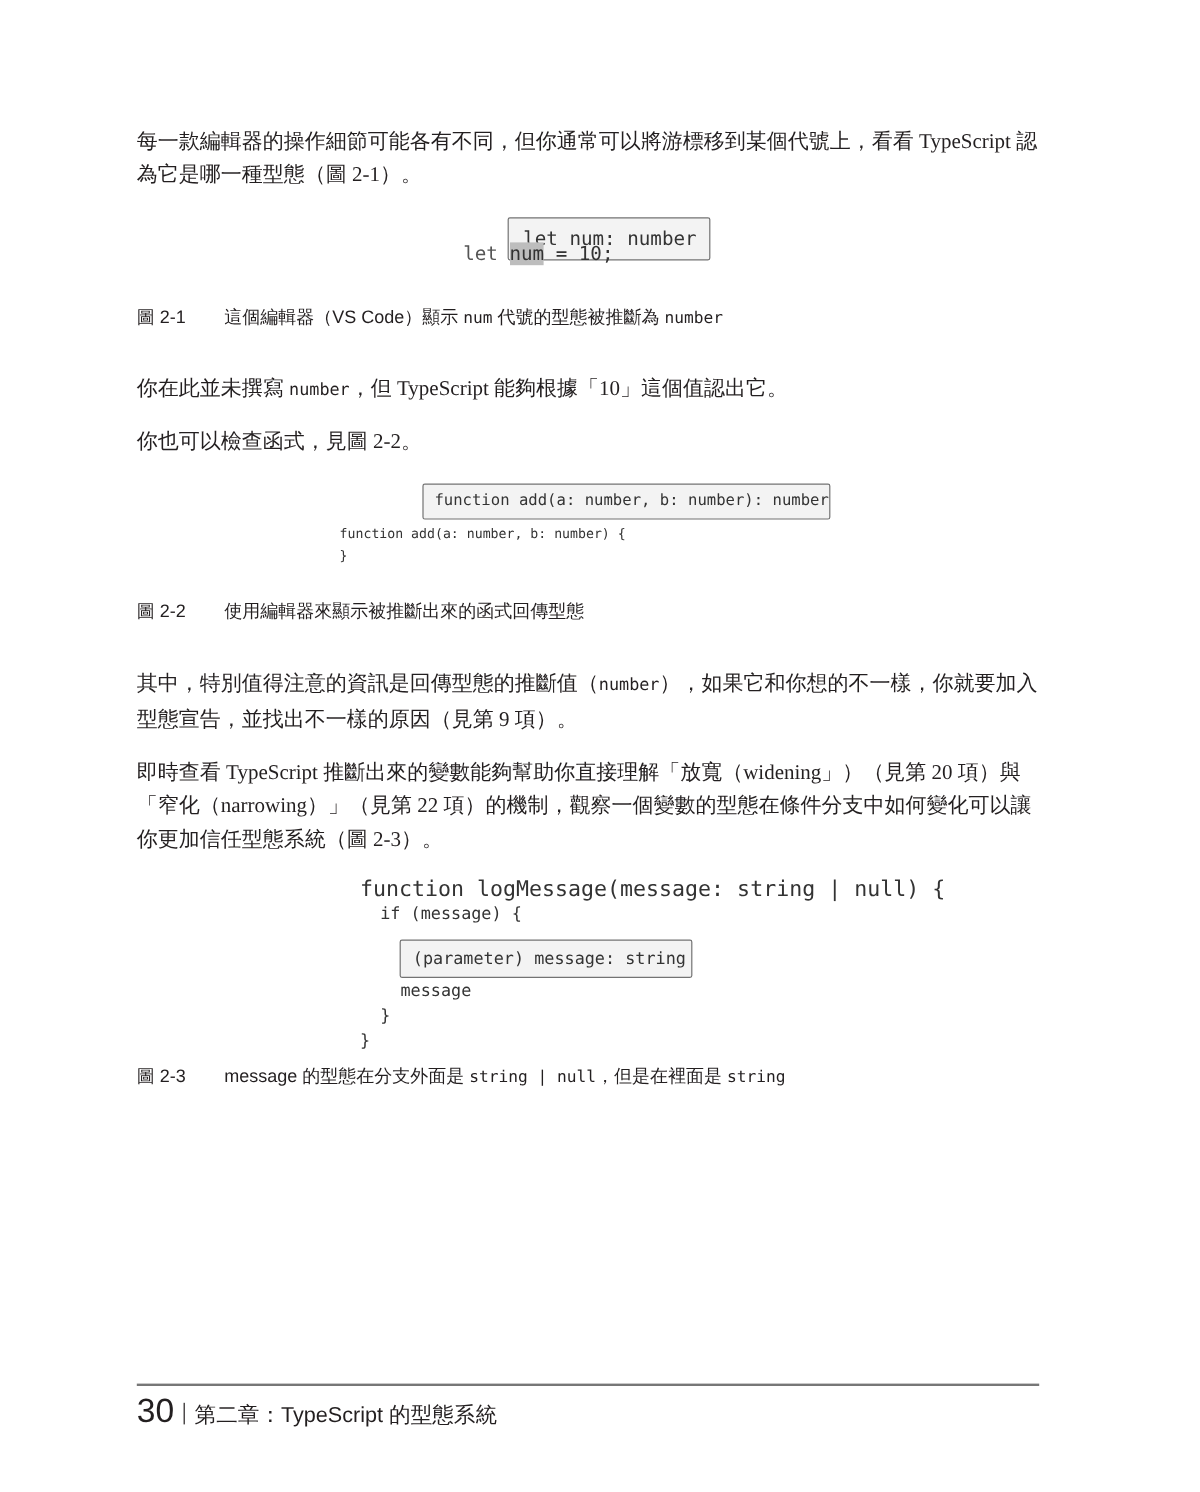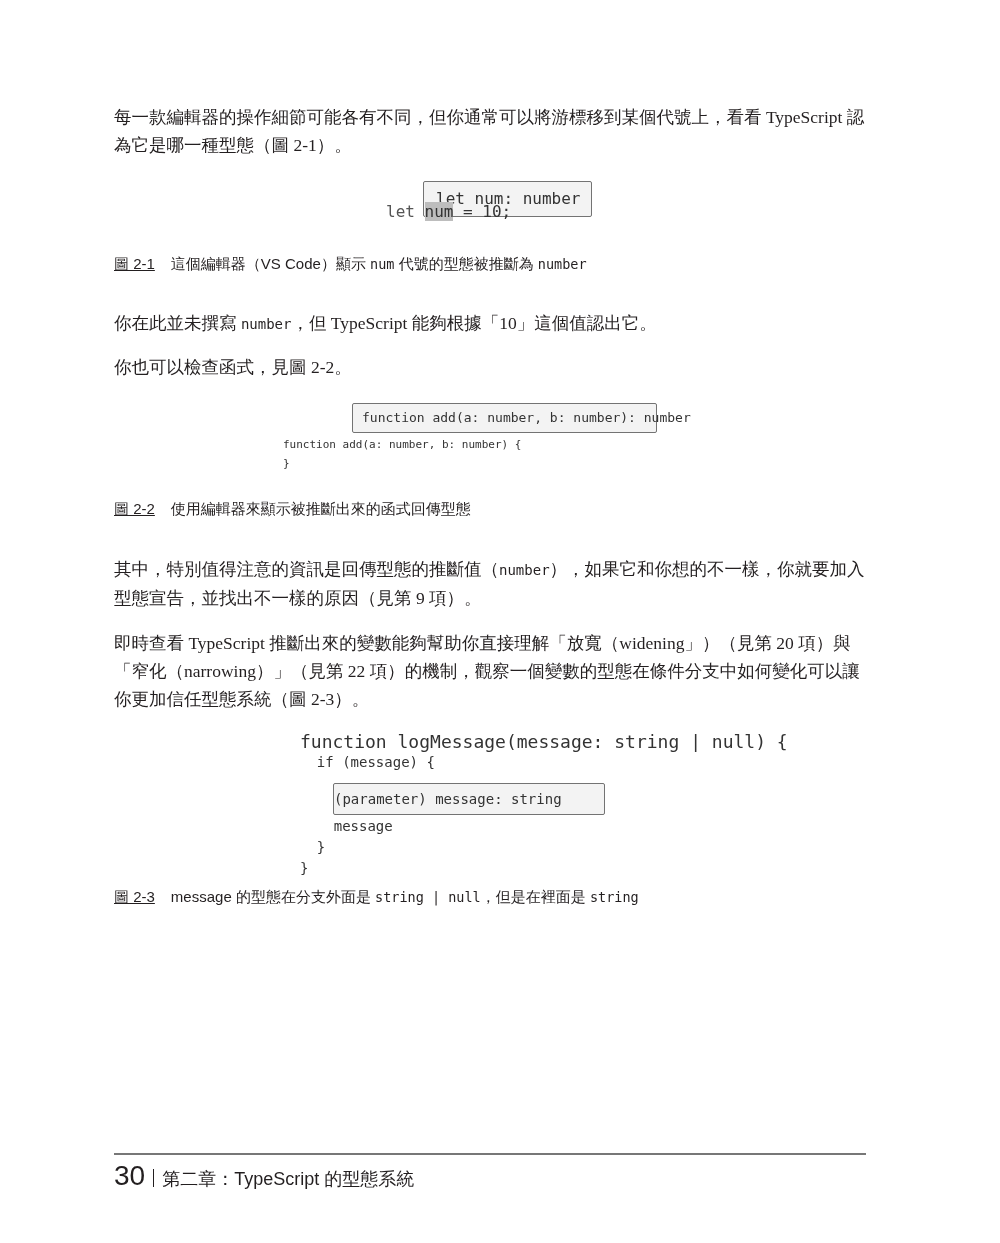--- a/index.html
+++ b/index.html
@@ -1,20 +1,20 @@
 <!DOCTYPE html>
 <html><head>
 <meta charset="utf-8">
 <style>
   html, body { margin: 0; padding: 0; background: #ffffff; }
   body { width: 1000px; height: 1243px; position: relative; overflow: hidden; color: #231f20; }
   .para { position: absolute; left: 114px; width: 752px; font-size: 17.5px; line-height: 28px; font-family: "Liberation Serif", "DejaVu Serif", serif; color: #231f20; }
   .para .code { font-family: "DejaVu Sans Mono", monospace; font-size: 14px; }
   .caption { position: absolute; left: 114px; font-size: 15px; font-family: "Liberation Sans", "DejaVu Sans", sans-serif; color: #231f20; white-space: nowrap; }
-  .caption .fig { margin-right: 16px; text-decoration: underline; }
+  .caption .fig { margin-right: 32px; }
   .caption .code { font-family: "DejaVu Sans Mono", monospace; font-size: 13.5px; }
   .tooltip { position: absolute; background: #f3f3f3; border: 1px solid #737373; border-radius: 2px; font-family: "DejaVu Sans Mono", monospace; color: #333; box-sizing: border-box; white-space: pre; }
   .codeline { position: absolute; font-family: "DejaVu Sans Mono", monospace; white-space: pre; color: #333; }
   .kw { color: #555; }
   .hl { background: #bdbdbd; }
   .rule { position: absolute; left: 114px; width: 752px; height: 2px; background: #777; top: 1153px; }
   .footer { position: absolute; left: 114px; top: 1160px; font-family: "Liberation Sans", "DejaVu Sans", sans-serif; font-size: 18px; color: #231f20; white-space: nowrap; }
   .footer .pgnum { font-size: 28px; }
   .footer .sep { display: inline-block; width: 1px; height: 18px; background: #231f20; margin: 0 8px; vertical-align: -2px; }
 </style>
@@ -24,30 +24,30 @@
 <div class="para" style="top:103px;">每一款編輯器的操作細節可能各有不同，但你通常可以將游標移到某個代號上，看看 TypeScript 認為它是哪一種型態（圖 2-1）。</div>
 
 <div class="tooltip" style="left:423px; top:181px; width:169px; height:36px; font-size:16px; line-height:34px; padding-left:12px;">let num: number</div>
 <div class="codeline" style="left:386px; top:200px; font-size:16px; line-height:24px;"><span class="kw">let </span><span class="hl">num</span><span> = 10;</span></div>
 <div class="caption" style="top:255px;"><span class="fig">圖 2-1</span><span>這個編輯器（VS Code）顯示 </span><span class="code">num</span><span> 代號的型態被推斷為 </span><span class="code">number</span></div>
 
 <div class="para" style="top:309px;"><span>你在此並未撰寫 </span><span class="code">number</span><span>，但 TypeScript 能夠根據「10」這個值認出它。</span></div>
 
 <div class="para" style="top:353px;">你也可以檢查函式，見圖 2-2。</div>
 
-<div class="tooltip" style="left:352px; top:403px; width:305px; height:30px; font-size:13px; line-height:28px; padding-left:9px;">function add(a: number, b: number): number</div>
+<div class="tooltip" style="left:352px; top:403px; width:340px; height:30px; font-size:13px; line-height:28px; padding-left:9px;">function add(a: number, b: number): number</div>
 <div class="codeline" style="left:283px; top:435px; font-size:11px; line-height:19px;"><div>function add(a: number, b: number) {</div><div>}</div></div>
 <div class="caption" style="top:500px;"><span class="fig">圖 2-2</span><span>使用編輯器來顯示被推斷出來的函式回傳型態</span></div>
 
 <div class="para" style="top:555px;"><span>其中，特別值得注意的資訊是回傳型態的推斷值（</span><span class="code">number</span><span>），如果它和你想的不一樣，你就要加入型態宣告，並找出不一樣的原因（見第 9 項）。</span></div>
 
 <div class="para" style="top:629px;">即時查看 TypeScript 推斷出來的變數能夠幫助你直接理解「放寬（widening」）（見第 20 項）與「窄化（narrowing）」（見第 22 項）的機制，觀察一個變數的型態在條件分支中如何變化可以讓你更加信任型態系統（圖 2-3）。</div>
 
 <div class="codeline" style="left:300px; top:731px; font-size:18px; line-height:21px;">function logMessage(message: string | null) {</div>
 <div class="codeline" style="left:300px; top:752px; font-size:14px; line-height:21px;">  if (message) {</div>
-<div class="tooltip" style="left:333px; top:783px; width:272px; height:32px; font-size:14px; line-height:30px; ">(parameter) message: string</div>
+<div class="tooltip" style="left:333px; top:783px; width:244px; height:32px; font-size:14px; line-height:30px; padding-left:10px;">(parameter) message: string</div>
 <div class="codeline" style="left:300px; top:816px; font-size:14px; line-height:21px;">    message</div>
 <div class="codeline" style="left:300px; top:837px; font-size:14px; line-height:21px;">  }</div>
 <div class="codeline" style="left:300px; top:858px; font-size:14px; line-height:21px;">}</div>
 <div class="caption" style="top:888px;"><span class="fig">圖 2-3</span><span>message 的型態在分支外面是 </span><span class="code">string | null</span><span>，但是在裡面是 </span><span class="code">string</span></div>
 
 <div class="rule"></div>
 <div class="footer"><span class="pgnum">30</span><span class="sep"></span><span>第二章：TypeScript 的型態系統</span></div>
 
 </body></html>

